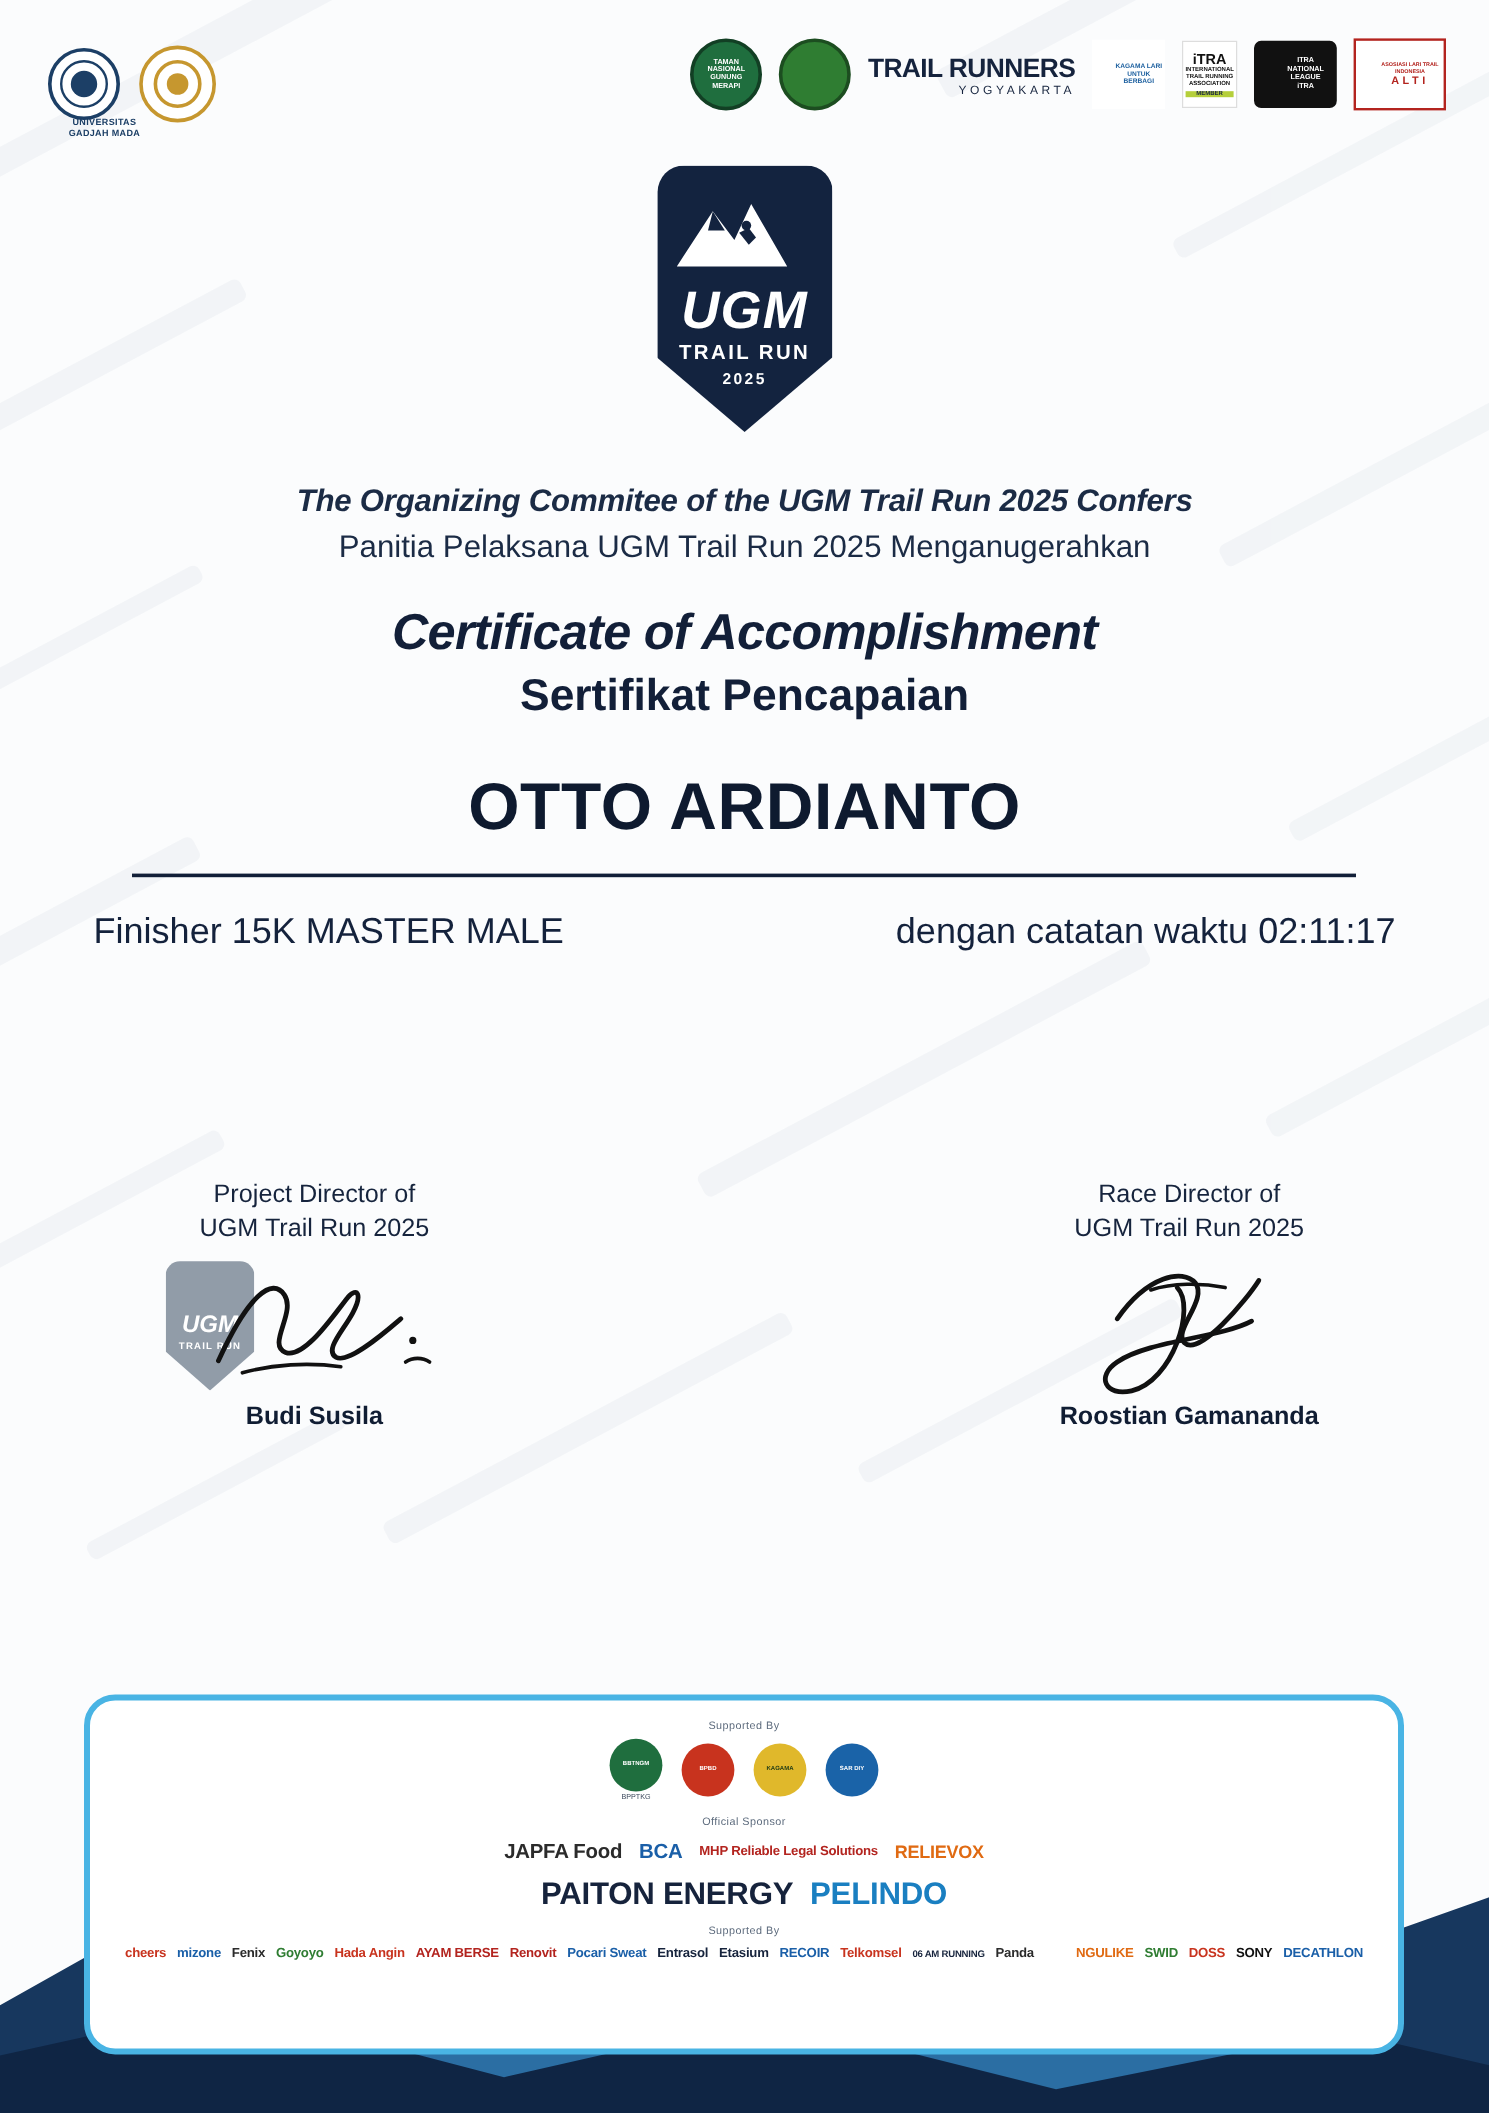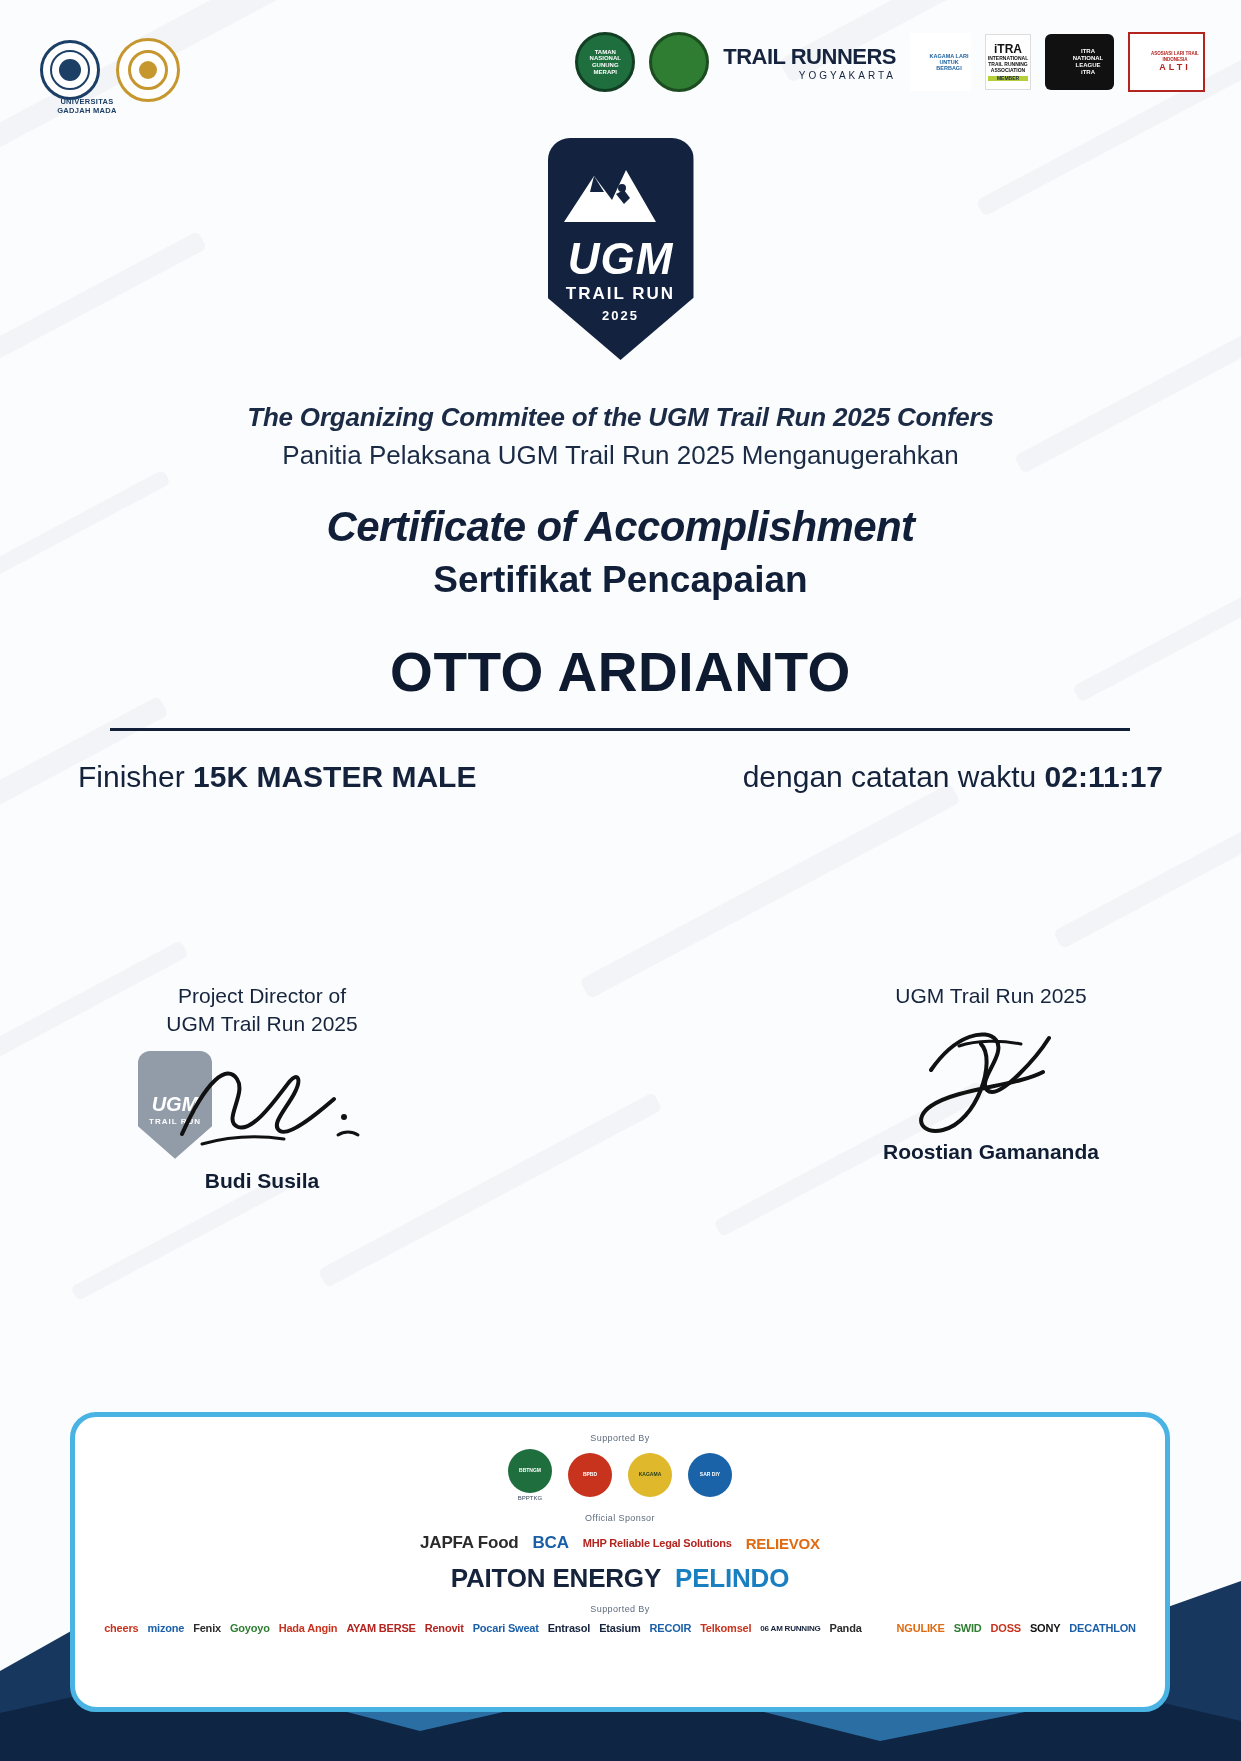--- a/index.html
+++ b/index.html
@@ -304,21 +304,21 @@
     position: absolute;
     top: 760px;
     left: 78px;
     width: 1085px;
     display: flex;
     justify-content: space-between;
     align-items: baseline;
     font-size: 30px;
     color: #14223c;
   }
-  .result-row b { font-weight: bold; }
+  .result-row b { font-weight: normal; }
   .result-left .label { font-weight: normal; }
   .achv {
     position: absolute;
     top: 832px;
     width: 100%;
     text-align: center;
     line-height: 1.5;
   }
   .achv .en1, .achv .en2 {
     font-size: 21px;
@@ -546,20 +546,21 @@
                  C 246 33, 250 40, 242 55 C 234 70, 218 86, 228 92 C 238 98, 268 72, 282 60" fill="none" stroke="#111" stroke-width="4" stroke-linecap="round"></path>
         <path d="M150 105 C 175 98, 205 96, 232 100" fill="none" stroke="#111" stroke-width="3" stroke-linecap="round"></path>
         <circle cx="292" cy="78" r="3" fill="#111"></circle>
         <path d="M286 96 C 292 92, 300 92, 306 96" fill="none" stroke="#111" stroke-width="3" stroke-linecap="round"></path>
       </svg>
     </div>
     <div class="name">Budi Susila</div>
   </div>
 
   <div class="sig right">
+    <div class="role">Race Director of</div>
     <div class="role">UGM Trail Run 2025</div>
     <div class="sigarea">
       <svg width="420" height="130" viewBox="0 0 420 130" style="position:absolute;left:0;top:0;">
         <path d="M150 60 C 175 24, 205 18, 215 30 C 226 44, 196 70, 206 80 C 218 92, 258 44, 268 28" fill="none" stroke="#111" stroke-width="4" stroke-linecap="round"></path>
         <path d="M200 34 C 216 50, 196 112, 162 120 C 140 125, 132 108, 150 96 C 176 78, 236 76, 262 62" fill="none" stroke="#111" stroke-width="4" stroke-linecap="round"></path>
         <path d="M178 36 C 196 30, 220 30, 240 34" fill="none" stroke="#111" stroke-width="3" stroke-linecap="round"></path>
       </svg>
     </div>
     <div class="name">Roostian Gamananda</div>
   </div>

